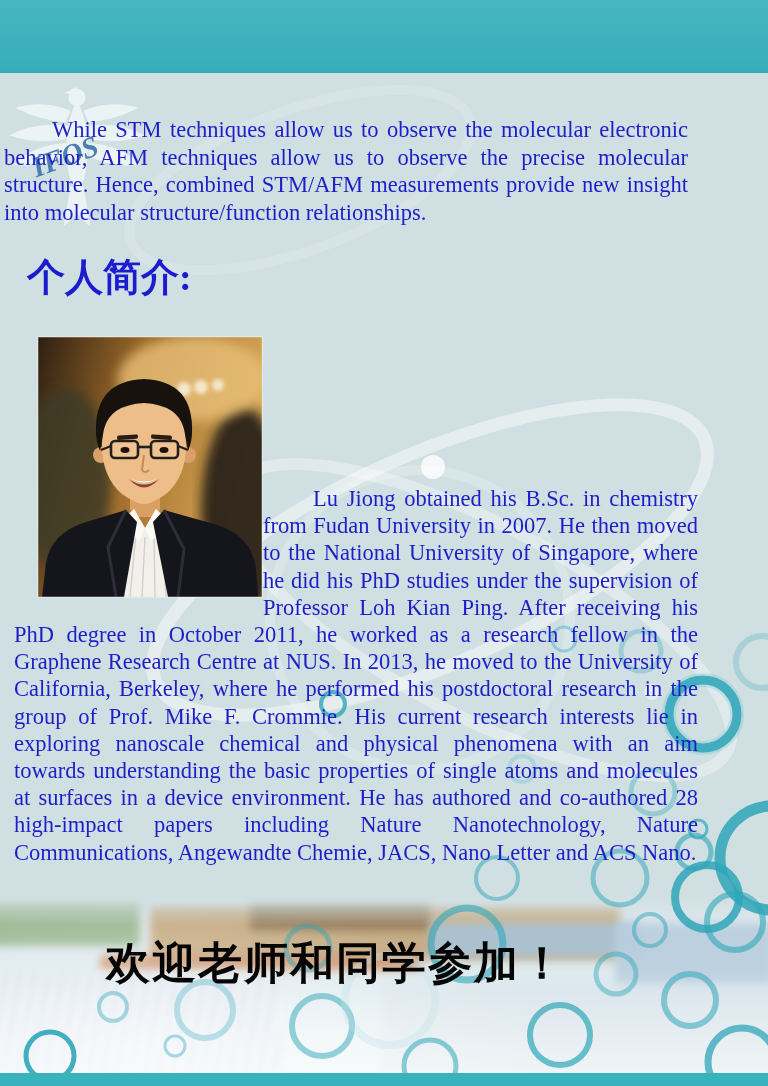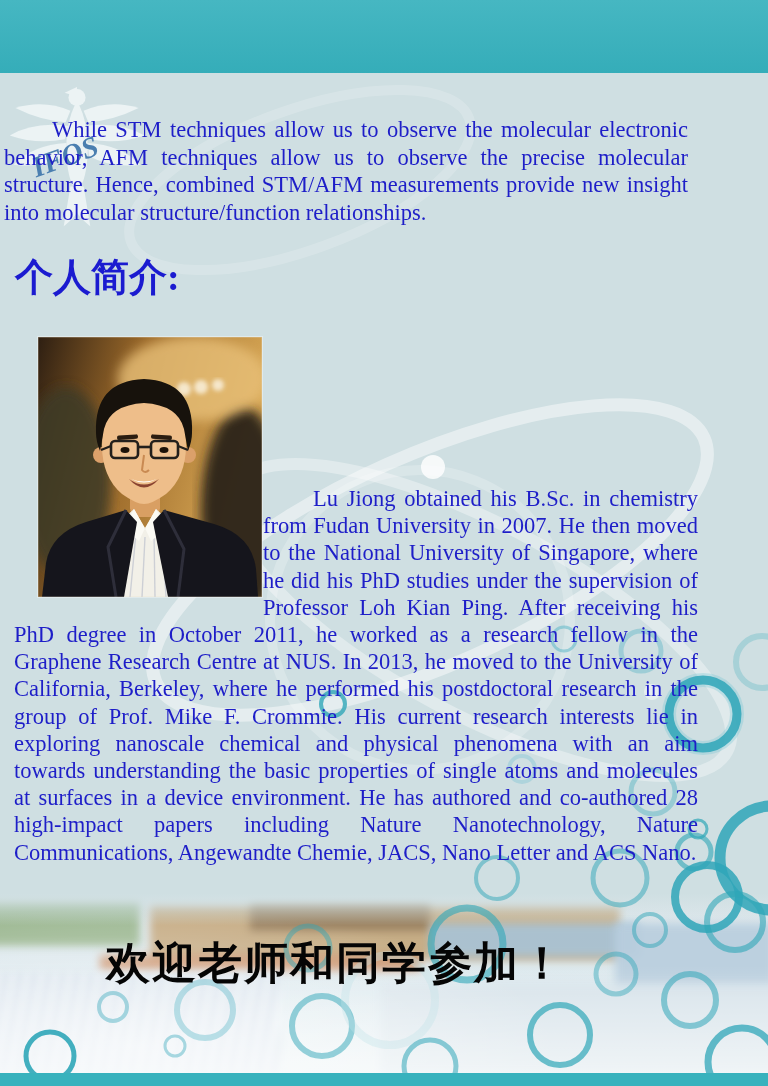--- a/index.html
+++ b/index.html
@@ -36,21 +36,21 @@
       radial-gradient(ellipse 420px 140px at 18% 85%, rgba(255,255,255,.55), rgba(255,255,255,0));
   }
   
   .textlayer{position:absolute;z-index:4;}
   .intro{
     left:4px;top:116px;width:684px;
     font-size:22.5px;line-height:27.5px;color:#1e1ec8;
     text-align:justify;text-indent:48px;
   }
   .heading{
-    left:15px;top:256px;width:400px;
+    left:27px;top:256px;width:400px;
     font-size:38px;line-height:42px;font-weight:bold;color:#1b1bd0;
   }
   .portrait{
     position:absolute;left:38px;top:337px;width:224px;height:260px;z-index:4;
     box-shadow:0 0 0 1px rgba(255,255,255,.35);
   }
   .bio{
     left:14px;top:485px;width:684px;
     font-size:22.5px;line-height:27.2px;color:#1e1ec8;
     text-align:justify;text-indent:50px;

